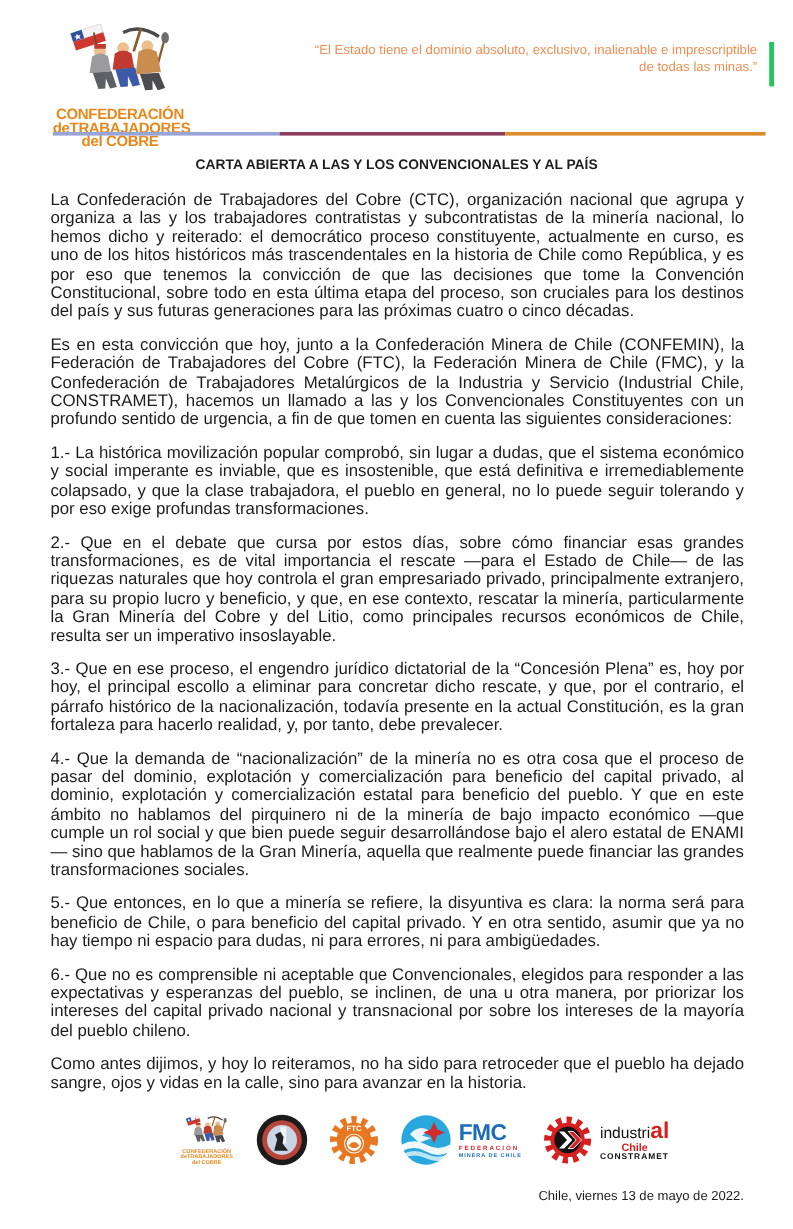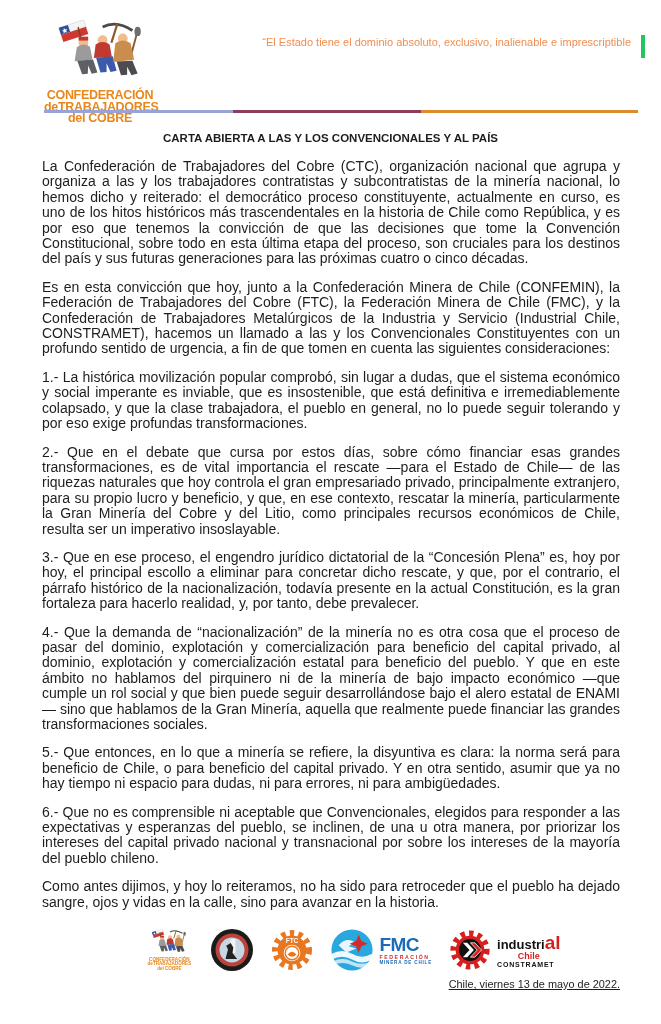--- a/index.html
+++ b/index.html
@@ -37,26 +37,26 @@
   .logo-ctc .mini-text { font-size:4.6px; line-height:4.4px; color:var(--brand-orange,#E8871C); font-weight:bold; }
   .logo-round svg { width:44px; height:44px; display:block; }
   .logo-fmc { display:flex; align-items:center; gap:5px; }
   .logo-fmc svg { width:44px; height:44px; }
   .fmc-abbr { color:#1B6BB8; font-weight:bold; font-size:19px; line-height:17px; letter-spacing:-0.5px; }
   .fmc-sub1 { color:#D32B2B; font-weight:bold; font-size:5.2px; letter-spacing:1.6px; margin-top:1px; }
   .fmc-sub2 { color:#1B6BB8; font-weight:bold; font-size:4.6px; letter-spacing:0.8px; }
   .logo-ind { display:flex; align-items:center; gap:5px; }
   .logo-ind svg { width:44px; height:44px; }
   .ind-line1 { white-space:nowrap; }
-  .ind-black { color:#111; font-weight:bold; font-size:13px; }
+  .ind-black { color:#111; font-weight:normal; font-size:13px; }
   .ind-red-big { color:#D61F1F; font-weight:bold; font-size:19px; }
   .ind-chile { color:#D61F1F; font-weight:bold; font-size:9px; text-align:center; margin-top:-3px; }
   .ind-constramet { color:#111; font-weight:bold; font-size:7px; letter-spacing:0.8px; }
   
-  .date-line { margin:1px 41px 0 0; text-align:right; font-size:10.9px;text-decoration:underline; }
+  .date-line { margin:14px 41px 0 0; text-align:right; font-size:10.9px; }
   
   .footer-block { position:absolute; left:0; right:0; top:953px; }
   .footer-text { margin:7px 0 0 44px; color:var(--accent-orange,#EF8E52);
                  font-size:10.5px; line-height:14.5px; }
 </style>
 </head>
 <body>
 
 <div class="page">
 
@@ -88,20 +88,21 @@
         </g>
       </svg>
       <div class="brand-text">
         <div>CONFEDERACIÓN</div>
         <div>deTRABAJADORES</div>
         <div>del COBRE</div>
       </div>
     </div>
     <div class="quote">
       <div>“El Estado tiene el dominio absoluto, exclusivo, inalienable e imprescriptible</div>
+      <div>de todas las minas.”</div>
     </div>
   </div>
 
   <div class="divider">
     <span class="seg1"></span>
     <span class="seg2"></span>
     <span class="seg3"></span>
   </div>
 
   <h1 class="title">CARTA ABIERTA A LAS Y LOS CONVENCIONALES Y AL PAÍS</h1>

